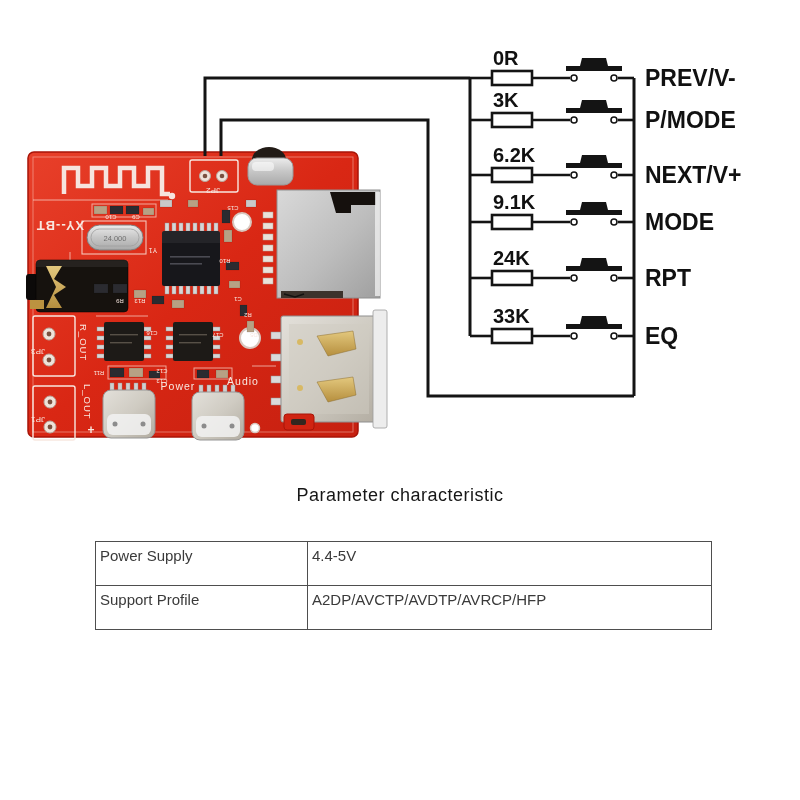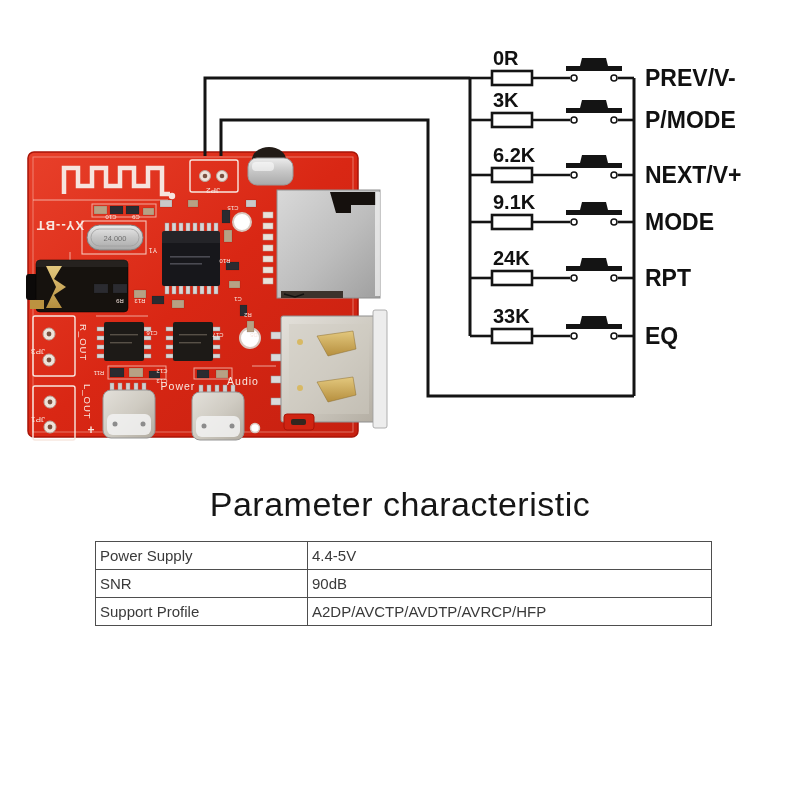--- a/index.html
+++ b/index.html
@@ -1,24 +1,24 @@
 <!DOCTYPE html>
 <html><head>
 <meta charset="utf-8">
 <style>
   html,body{margin:0;padding:0;background:#fff;}
   .page{position:relative;width:800px;height:800px;background:#ffffff;overflow:hidden;
         font-family:"Liberation Sans",sans-serif;}
   .scene{position:absolute;left:0;top:0;}
   .title{position:absolute;left:0;top:485px;width:800px;text-align:center;
-         font-size:34px;color:#161616;letter-spacing:0.5px;}
+         font-size:18px;color:#161616;letter-spacing:0.5px;}
   table.param{position:absolute;left:95px;top:541px;width:617px;border-collapse:collapse;
               table-layout:fixed;}
   table.param td{border:1.6px solid #4e4e4e;height:27px;font-size:15px;color:#3a3a3a;
-                 padding:0 2px 0 4px;vertical-align:middle;overflow:hidden;white-space:nowrap;}
+                 padding:0 2px 16px 4px;vertical-align:middle;overflow:hidden;white-space:nowrap;}
   table.param td.c1{width:205px;}
   svg text{font-family:"Liberation Sans",sans-serif;}
   .schem-btn-label{font-size:23px;font-weight:700;fill:#111;}
   .schem-res-label{font-size:20px;font-weight:700;fill:#111;}
   .silk{fill:#f8e7e0;}
 </style>
 </head>
 <body>
 
 <div class="page">
@@ -386,23 +386,19 @@
 
 <div class="title">Parameter characteristic</div>
 
 <table class="param">
   <tbody>
     <tr>
       <td class="c1">Power Supply</td>
       <td>4.4-5V</td>
     </tr>
     <tr>
-      <td class="c1">SNR</td>
-      <td>90dB</td>
-    </tr>
-    <tr>
       <td class="c1">Support Profile</td>
       <td>A2DP/AVCTP/AVDTP/AVRCP/HFP</td>
     </tr>
   </tbody>
 </table>
 
 </div>
 
 </body></html>

